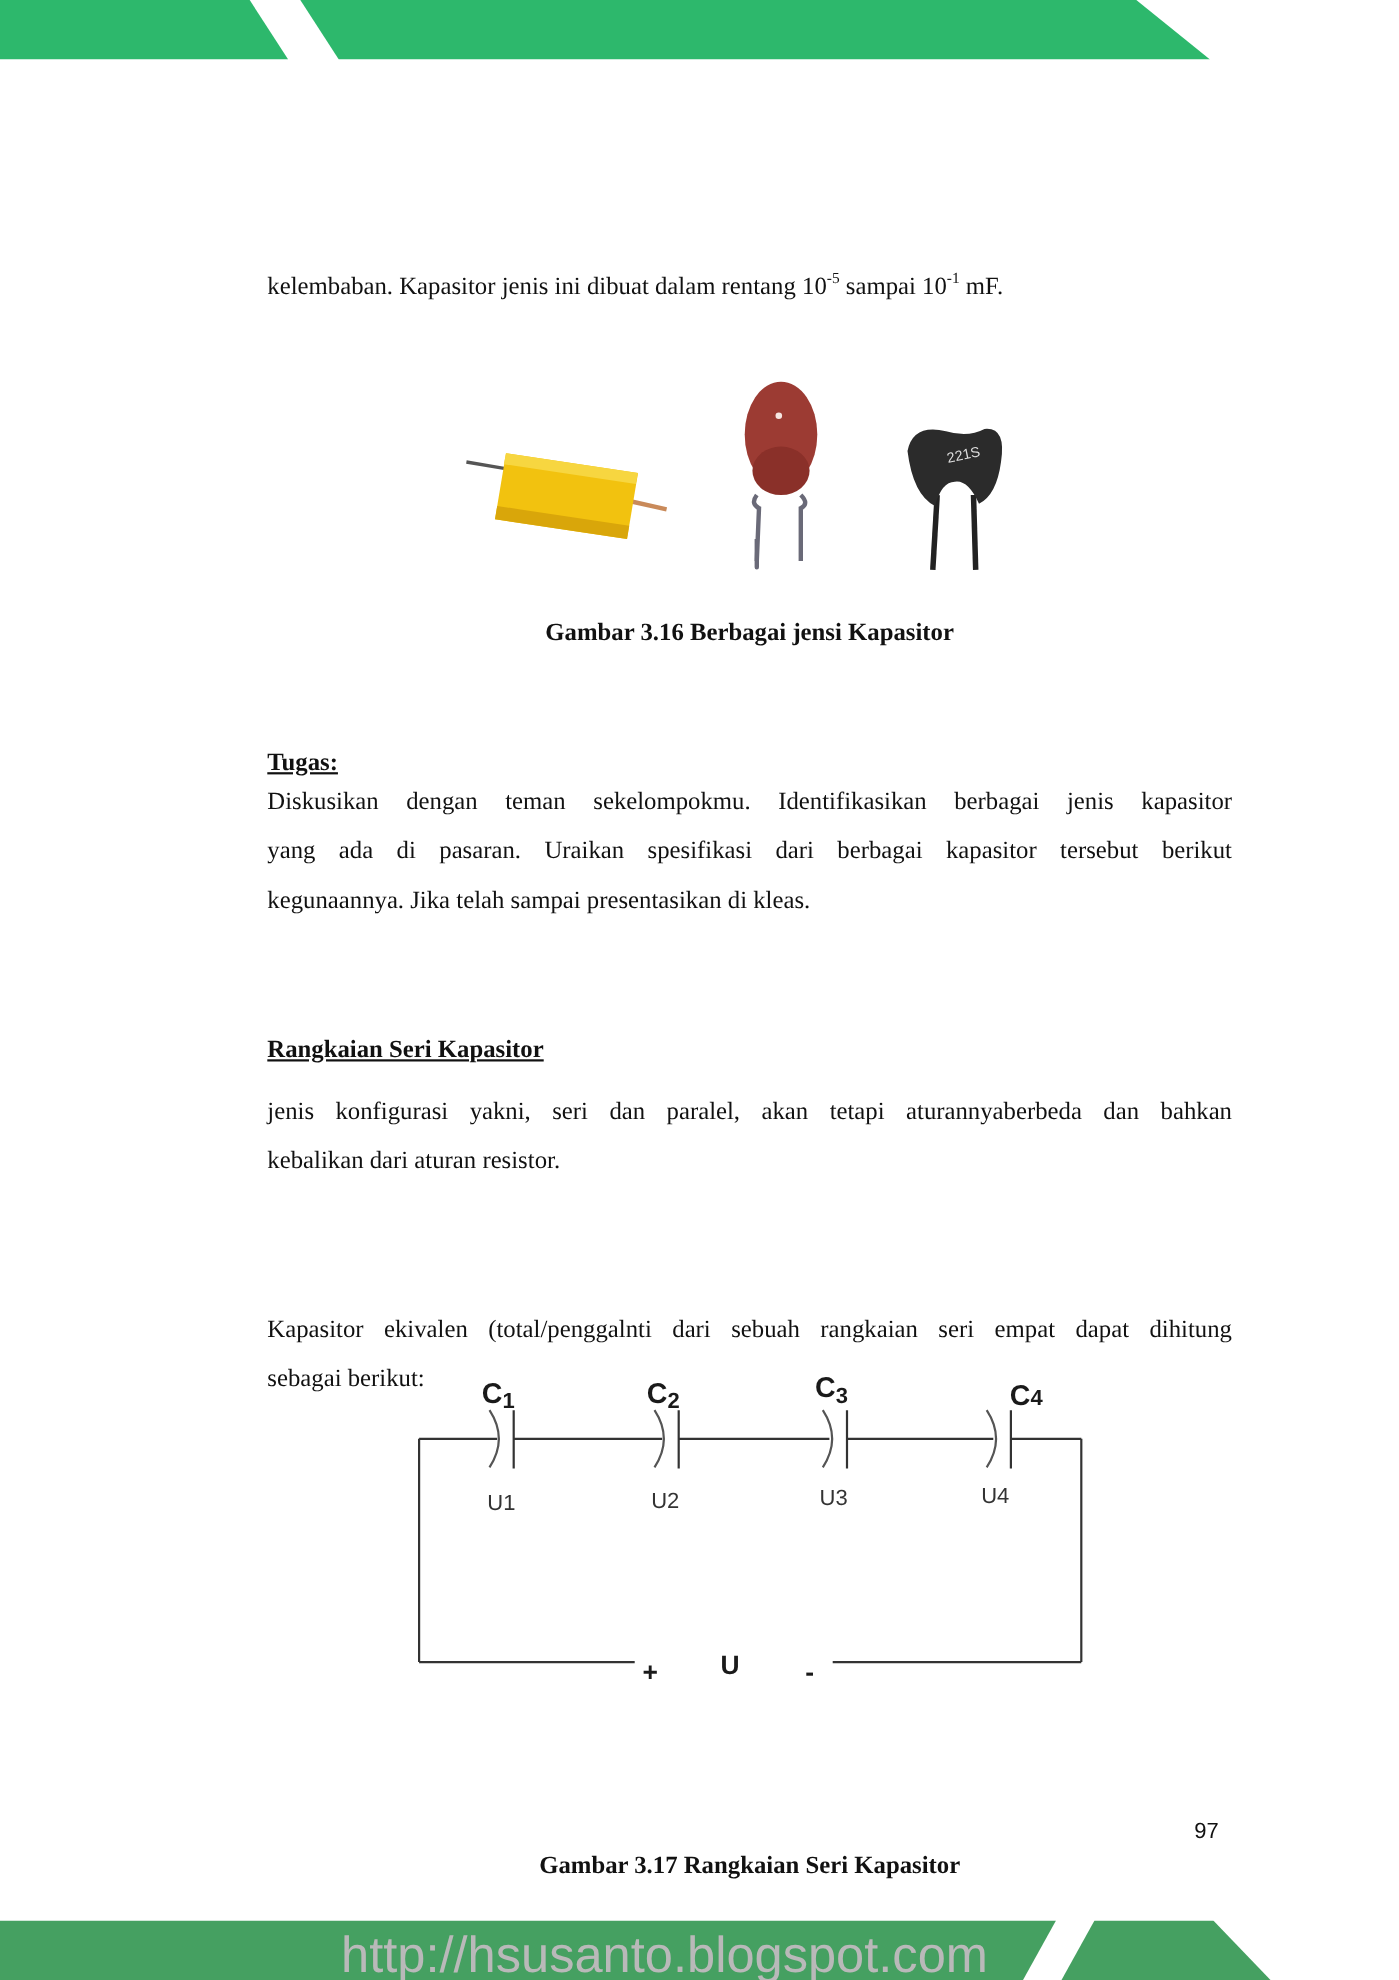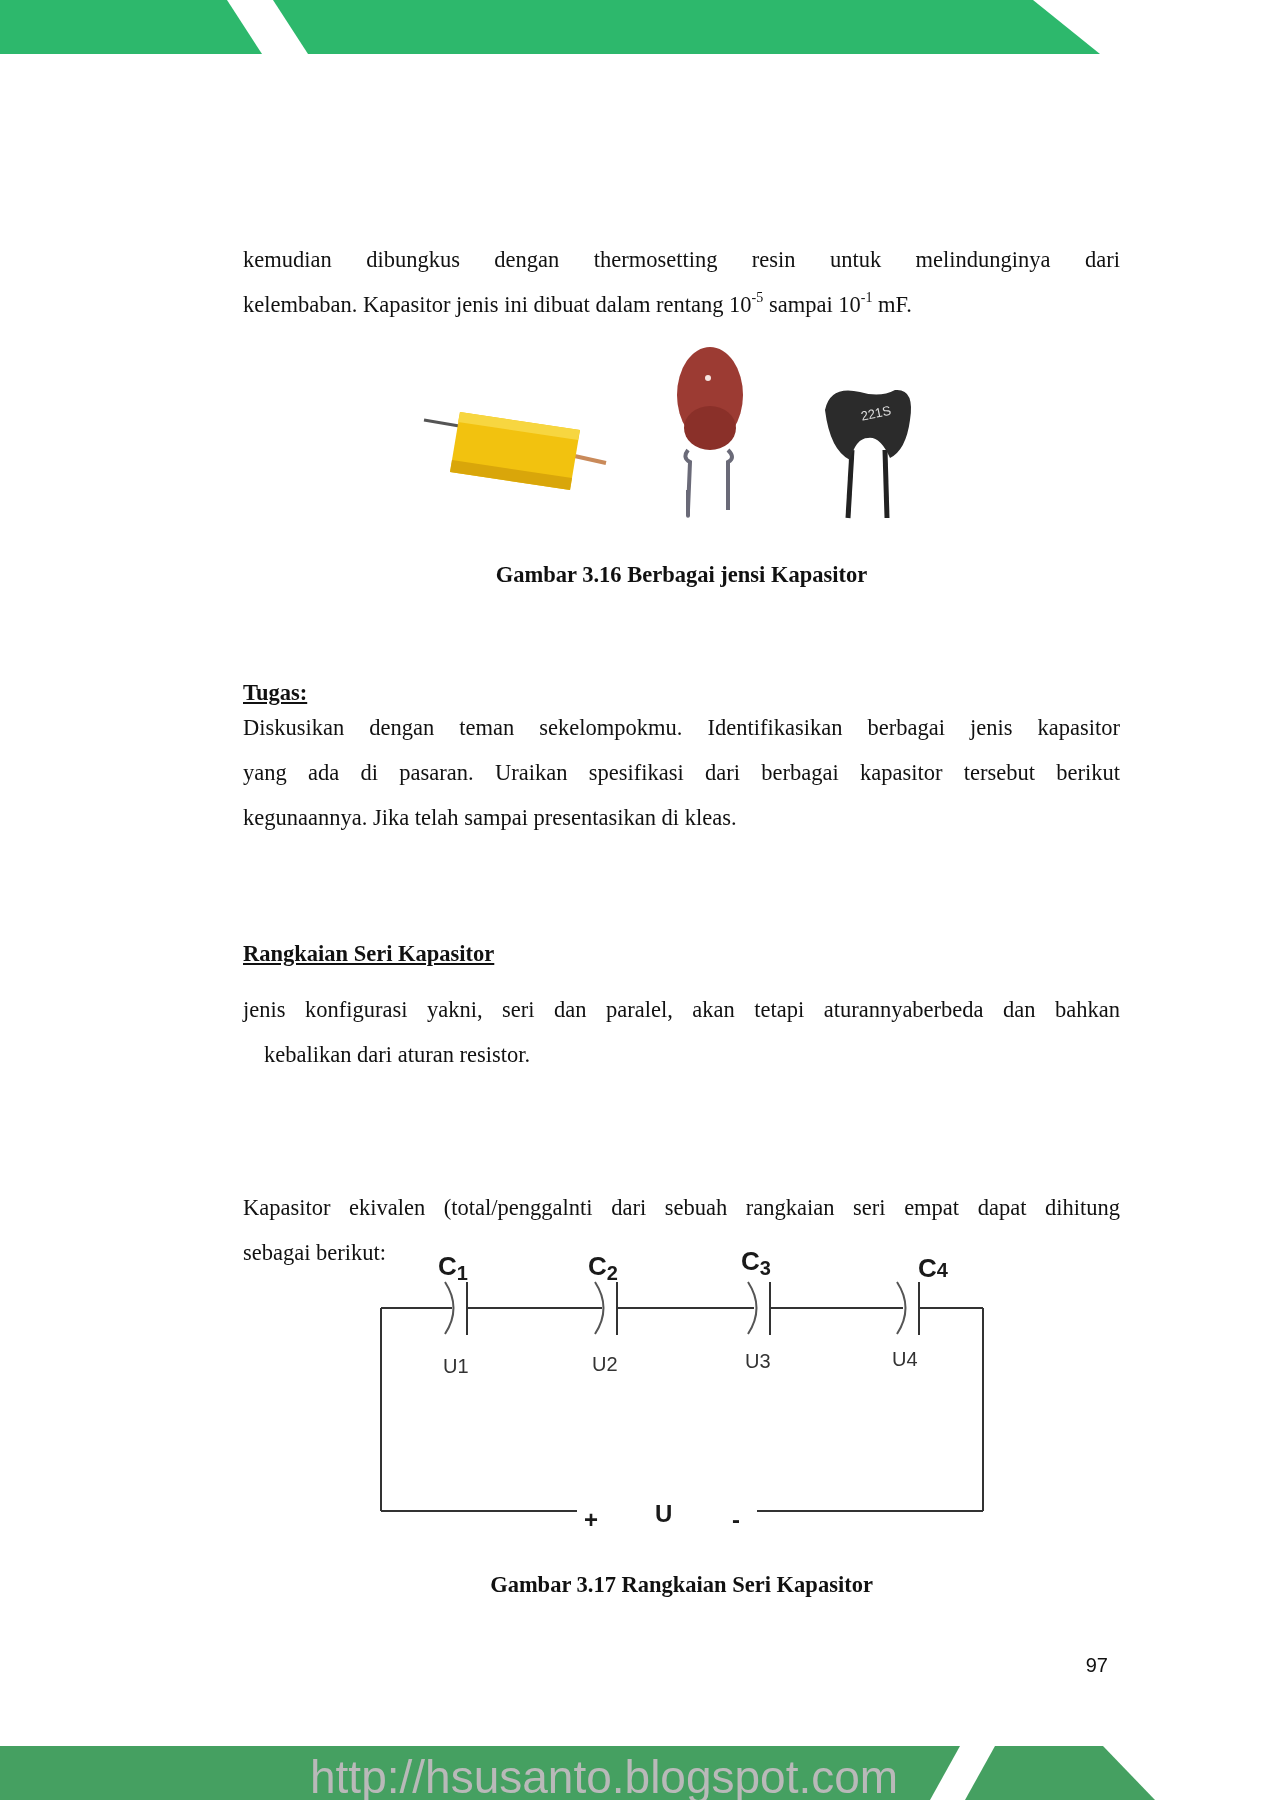--- a/index.html
+++ b/index.html
@@ -21,21 +21,20 @@
 </style>
 </head>
 <body>
 
 <svg class="abs topbar" viewBox="0 0 1272 54" width="1272" height="54">
   <polygon points="0,0 227,0 262,54 0,54" fill="#2db86c"></polygon>
   <polygon points="273,0 1033,0 1100,54 308,54" fill="#2db86c"></polygon>
 </svg>
 
 <div class="abs para text" style="top:237px;">
-  <span class="line-just">kemudian dibungkus dengan thermosetting resin untuk melindunginya dari</span>
   <span style="display:block;"><span>kelembaban. Kapasitor  jenis ini dibuat dalam rentang 10</span><sup>-5</sup><span> sampai 10</span><sup>-1</sup><span> mF.</span></span>
 </div>
 
 <svg class="abs" style="left:420px; top:340px;" width="520" height="190" viewBox="0 0 520 190">
   <g>
     <line x1="4" y1="80" x2="45" y2="87" stroke="#555" stroke-width="3"></line>
     <line x1="150" y1="115" x2="186" y2="123" stroke="#c98a5a" stroke-width="4"></line>
     <polygon points="40,72 160,90 150,150 30,132" fill="#f2c20f"></polygon>
     <polygon points="40,72 160,90 158,100 38,82" fill="#f7d640"></polygon>
     <polygon points="32,120 152,138 150,150 30,132" fill="#d9a60a"></polygon>
@@ -61,21 +60,21 @@
 <div class="abs para text bold" style="top:670px;">Tugas:</div>
 <div class="abs para text" style="top:705px;">
   <span class="line-just">Diskusikan dengan teman sekelompokmu. Identifikasikan berbagai jenis kapasitor</span>
   <span class="line-just">yang ada di pasaran. Uraikan spesifikasi dari berbagai kapasitor tersebut berikut</span>
   <span style="display:block;">kegunaannya. Jika telah sampai presentasikan di kleas.</span>
 </div>
 
 <div class="abs para text bold" style="top:931px;">Rangkaian Seri Kapasitor</div>
 <div class="abs para text" style="top:987px;">
   <span class="line-just">jenis konfigurasi yakni, seri dan paralel, akan tetapi aturannyaberbeda dan bahkan</span>
-  <span style="display:block;margin-left:21px;">kebalikan dari aturan resistor.</span>
+  <span style="display:block;">kebalikan dari aturan resistor.</span>
 </div>
 <div class="abs para text" style="top:1185px;">
   <span class="line-just">Kapasitor ekivalen (total/penggalnti dari sebuah rangkaian seri empat dapat dihitung</span>
   <span style="display:block;">sebagai berikut:</span>
 </div>
 
 <svg class="abs" style="left:370px; top:1245px;" width="630" height="300" viewBox="0 0 630 300">
   <g stroke="#333" stroke-width="2" fill="none">
 
     <line x1="11" y1="63" x2="82" y2="63"></line>
@@ -108,21 +107,21 @@
   <text class="circ-u" x="73" y="128" font-size="20">U1</text>
   <text class="circ-u" x="222" y="126" font-size="20">U2</text>
   <text class="circ-u" x="375" y="123" font-size="20">U3</text>
   <text class="circ-u" x="522" y="121" font-size="20">U4</text>
 
   <text class="circ-label" x="214" y="283" font-size="24">+</text>
   <text class="circ-label" x="285" y="277" font-size="24">U</text>
   <text class="circ-label" x="362" y="283" font-size="24">-</text>
 </svg>
 
-<div class="abs caption" style="top:1565px; line-height:40px;">Gambar 3.17 Rangkaian Seri Kapasitor</div>
+<div class="abs caption" style="top:1676px; line-height:40px;">Gambar 3.17 Rangkaian Seri Kapasitor</div>
 
 <div class="abs pagenum">97</div>
 
 <svg class="abs botbar" viewBox="0 0 1272 54" width="1272" height="54">
   <polygon points="0,0 960,0 930,54 0,54" fill="#45a061"></polygon>
   <polygon points="995,0 1103,0 1155,54 965,54" fill="#45a061"></polygon>
 </svg>
 <div class="abs watermark">http://hsusanto.blogspot.com</div>
 
 </body></html>

